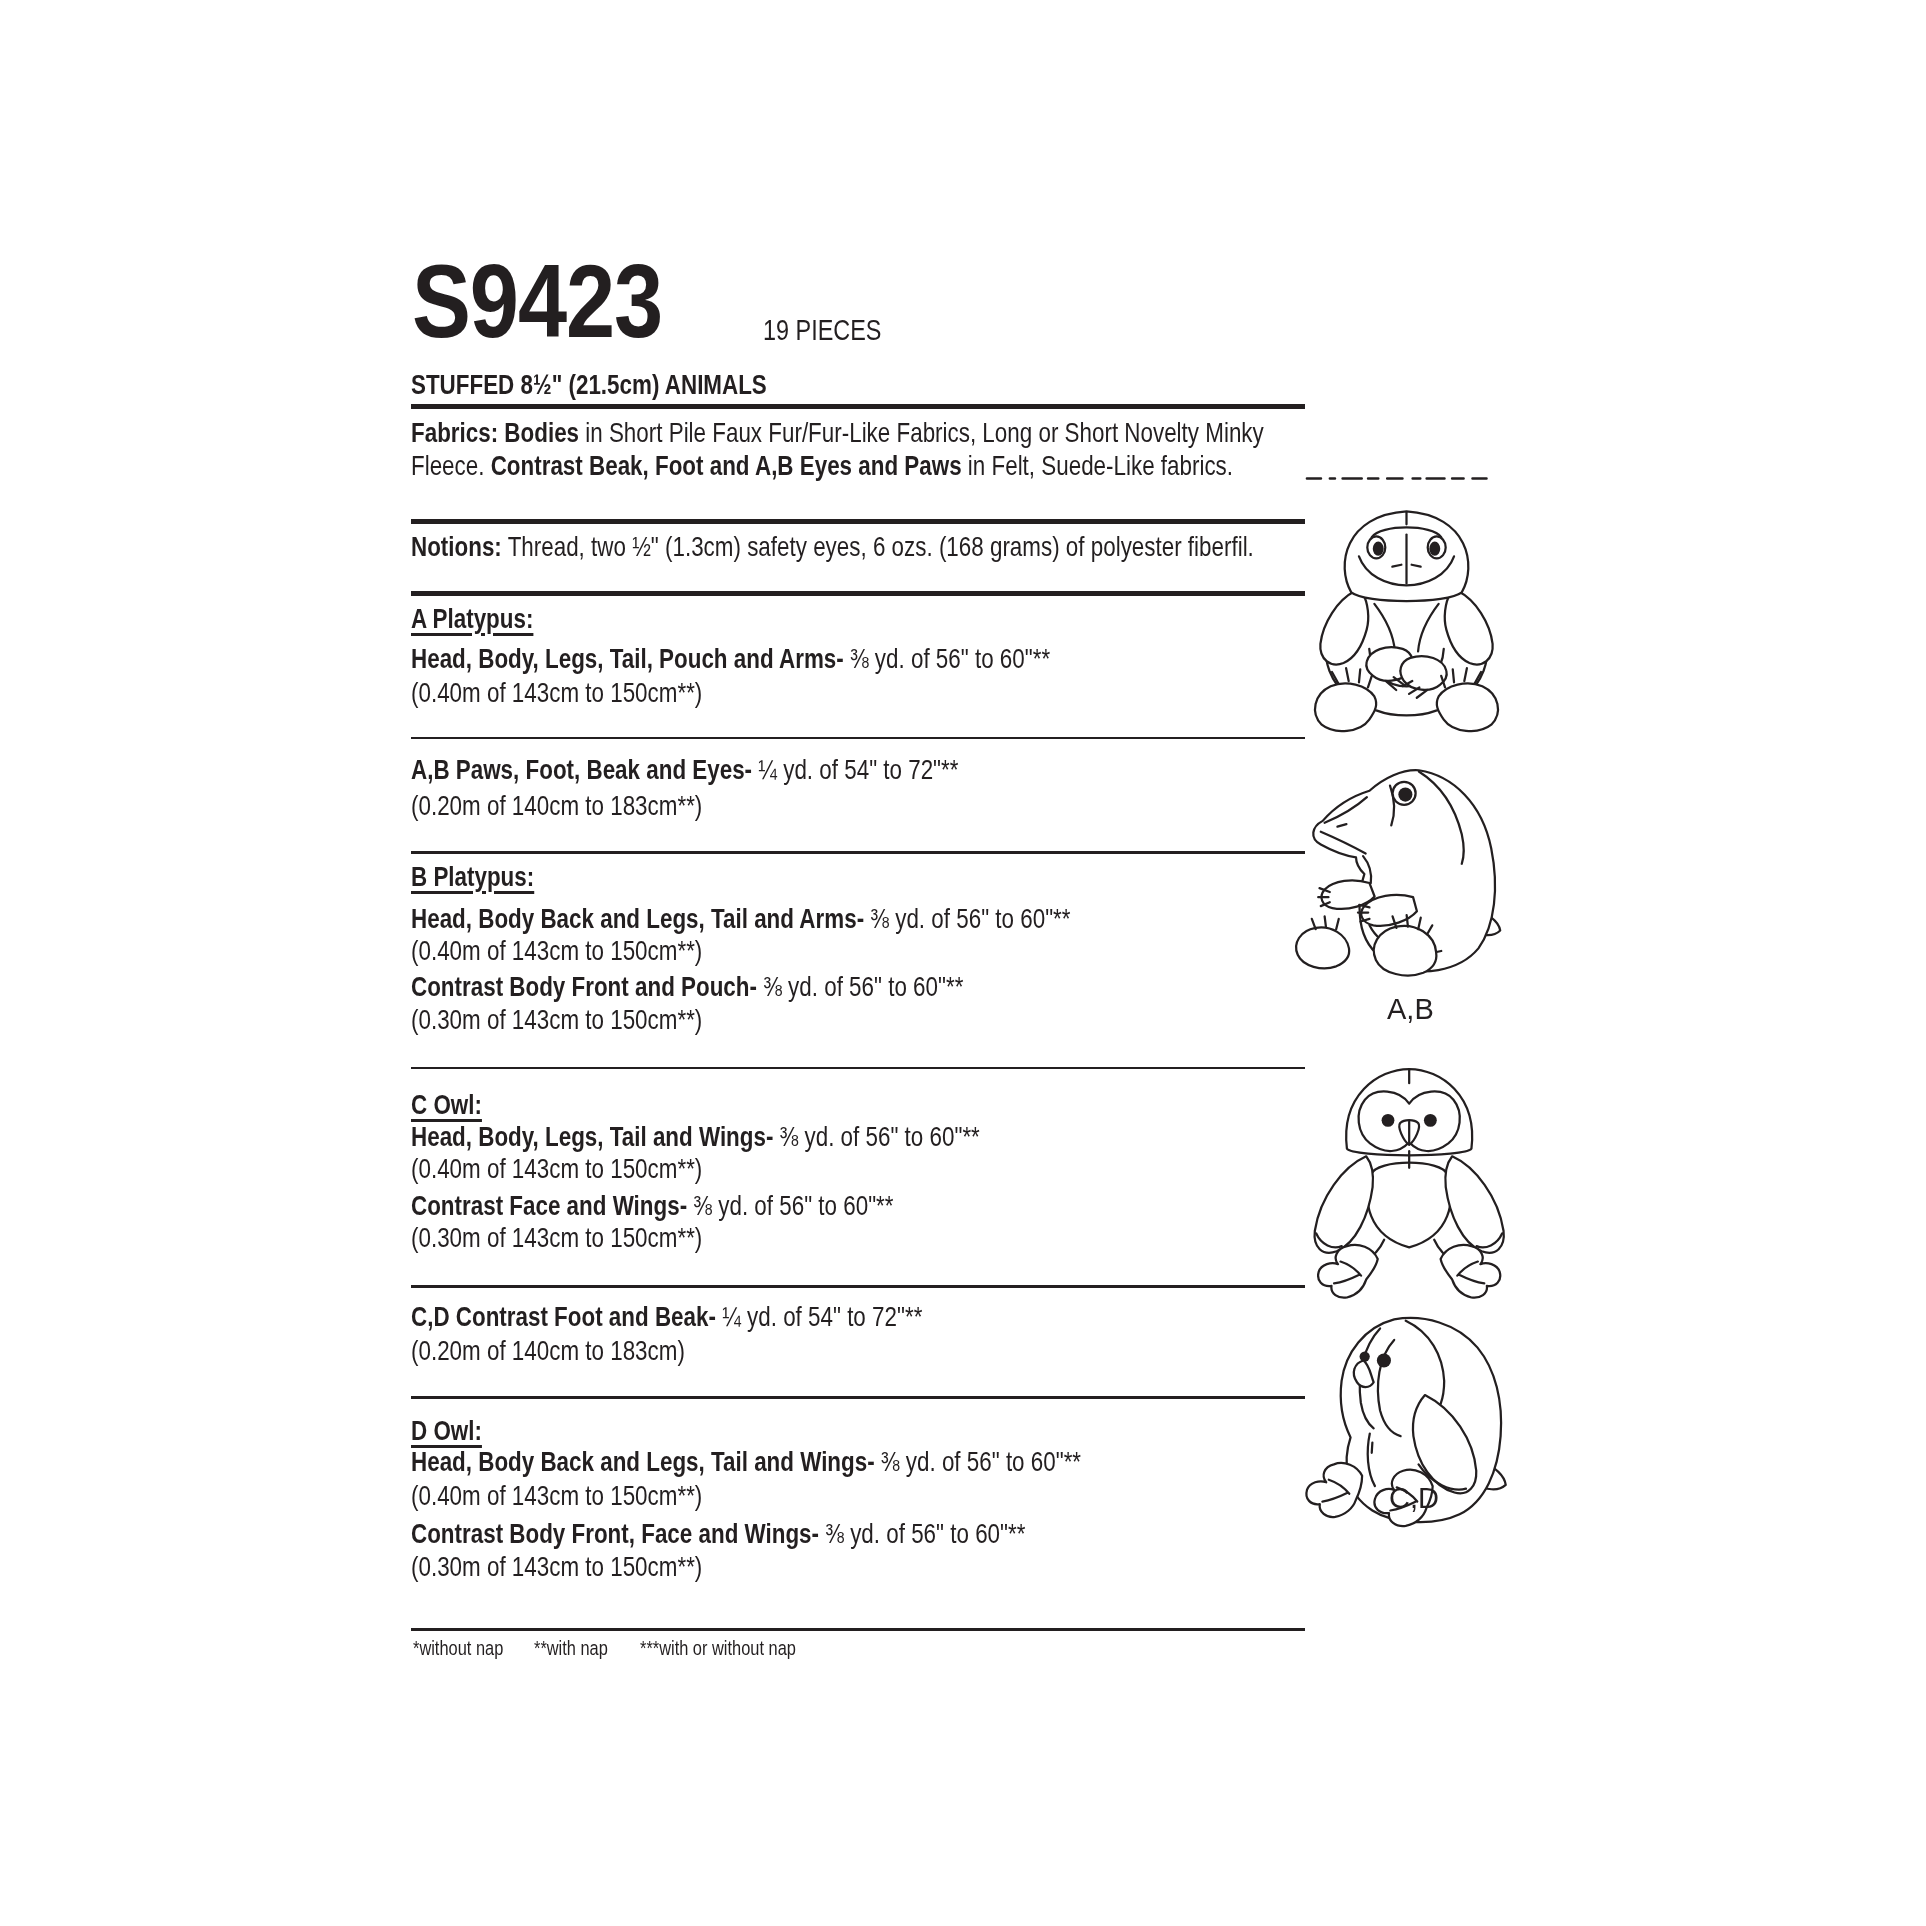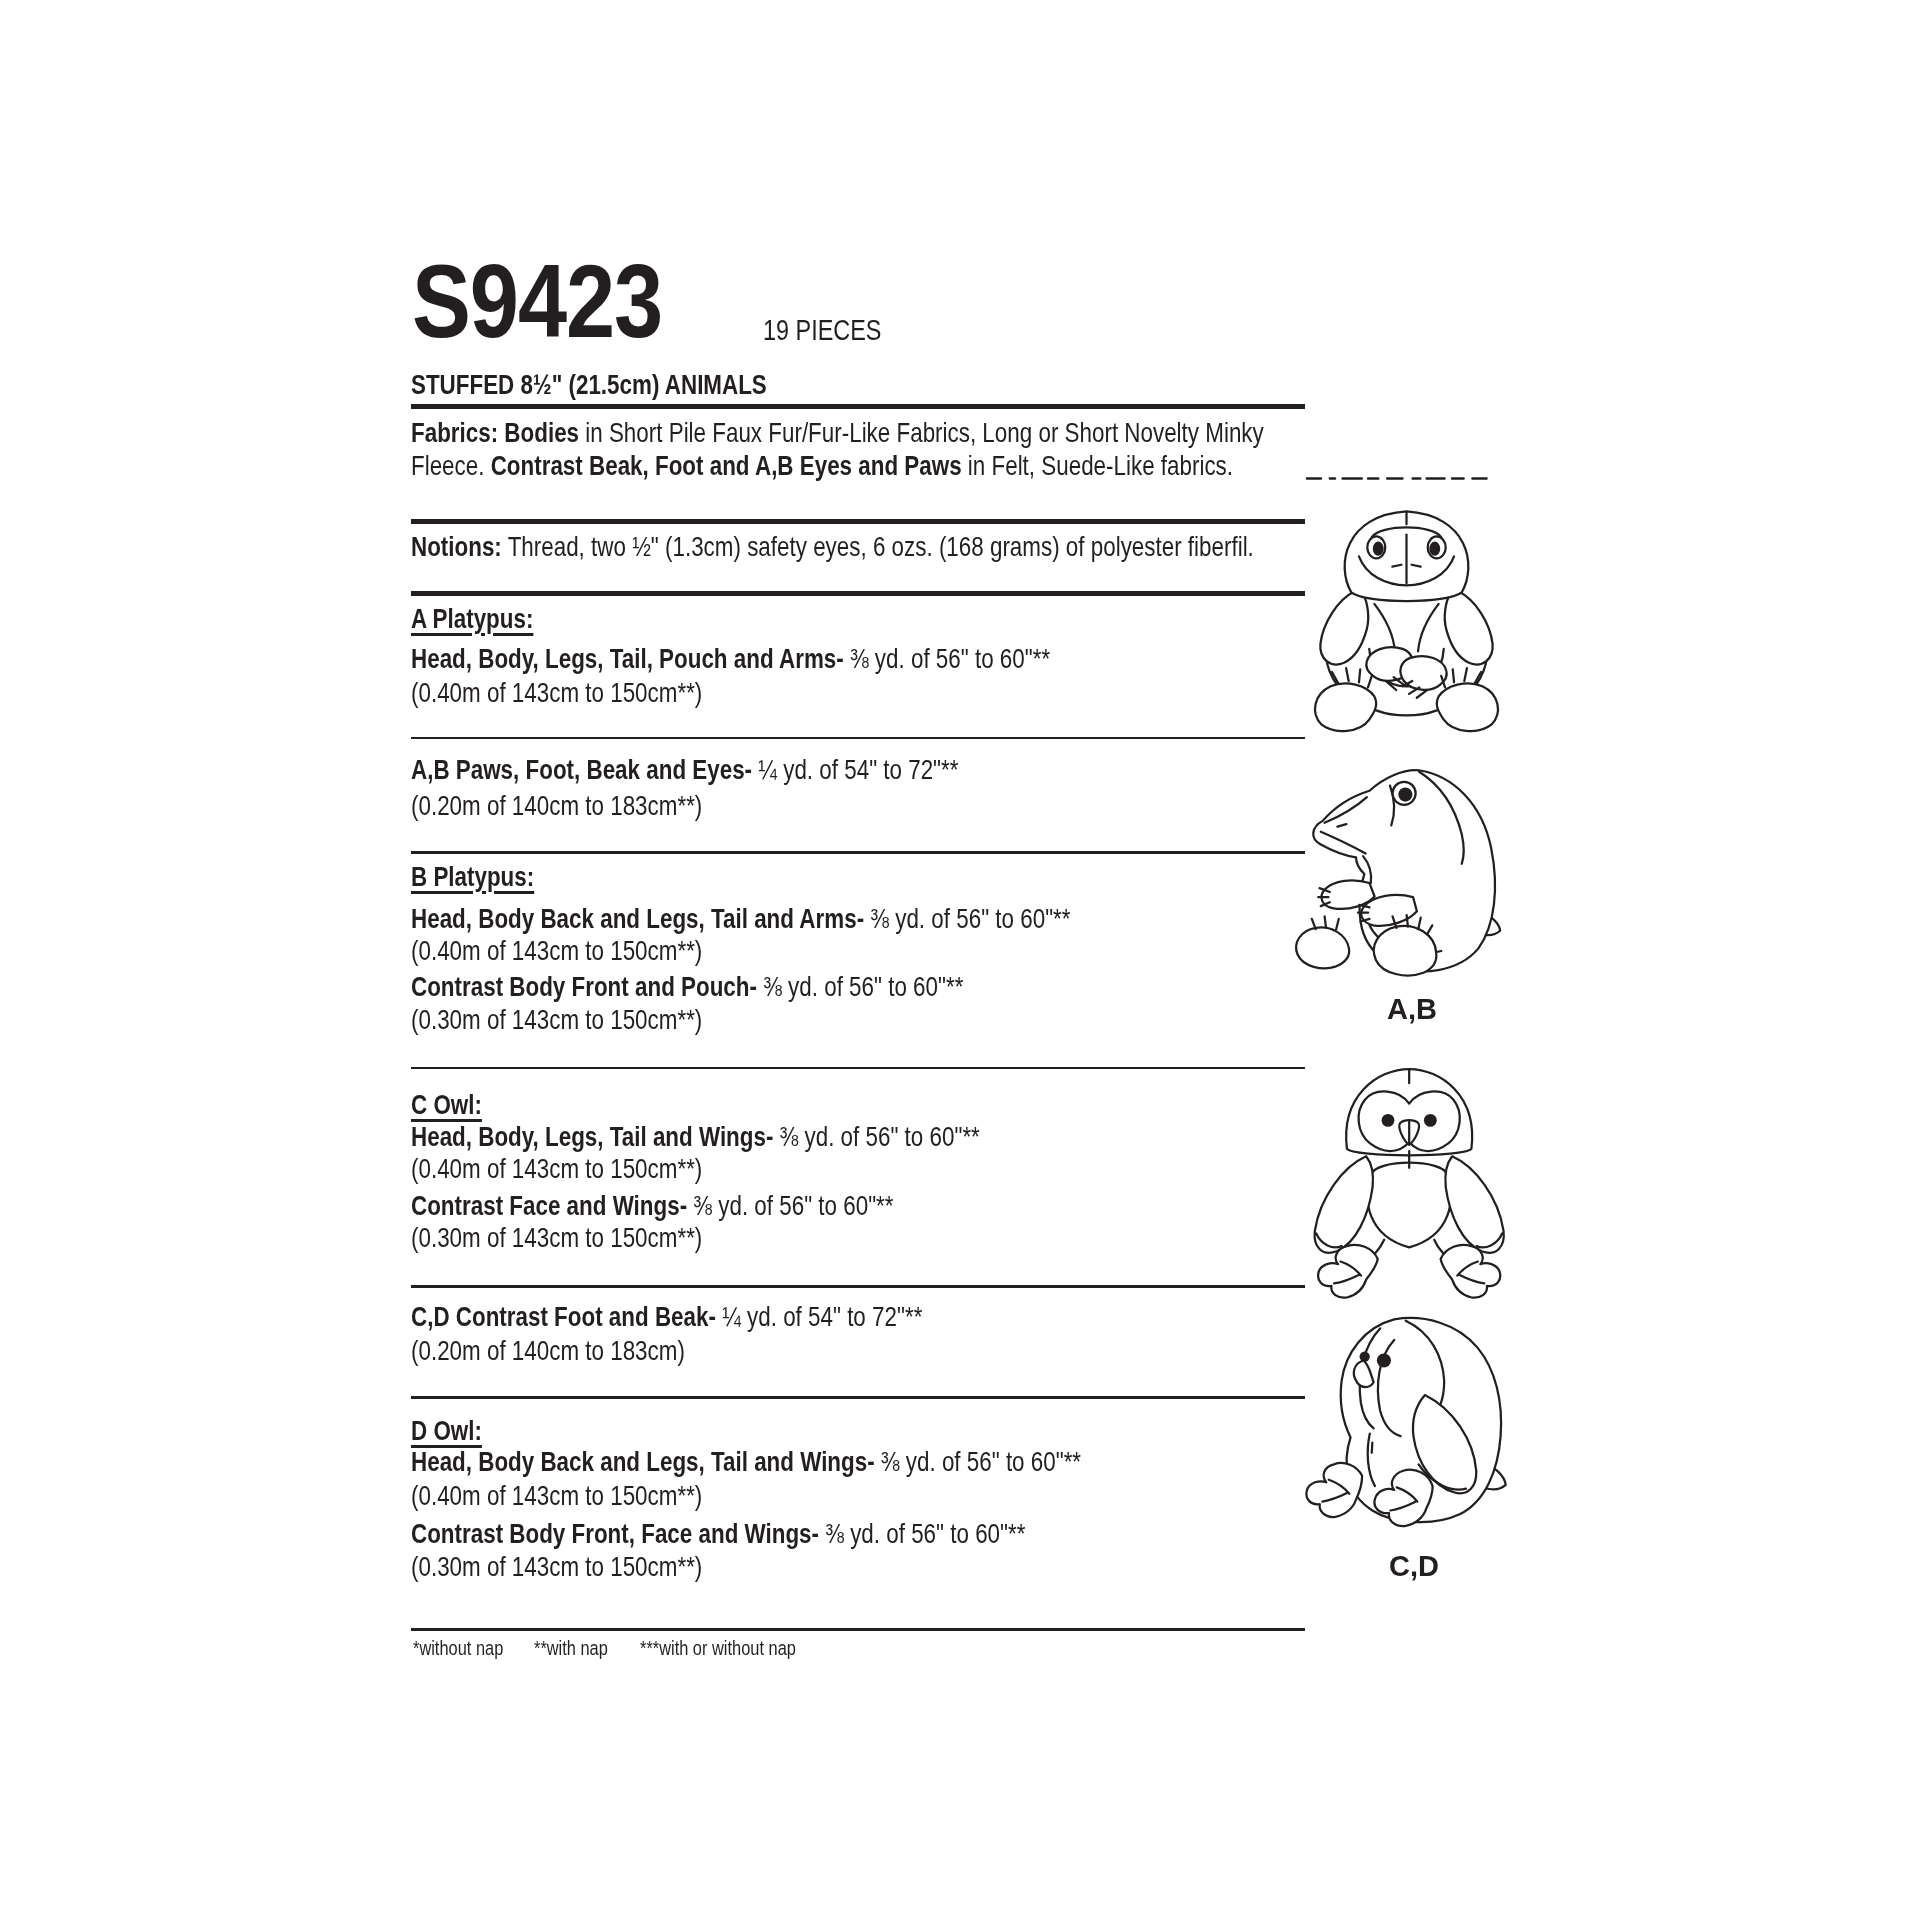--- a/index.html
+++ b/index.html
@@ -24,21 +24,21 @@
     position:absolute;font-size:28px;line-height:28px;white-space:nowrap;
     transform:scaleX(.8);transform-origin:0 0;
   }
   .b{font-weight:700;}
   .head{
     font-weight:700;text-decoration:underline;
     text-decoration-thickness:2.6px;text-underline-offset:4.5px;
   }
   .rule{position:absolute;left:411px;width:894px;background:var(--ink,#231f20);}
   .viewlabel{
-    position:absolute;font-weight:700;font-size:29px;line-height:29px;white-space:nowrap;
+    position:absolute;font-weight:400;font-size:29px;line-height:29px;white-space:nowrap;
   }
   .footnote{
     position:absolute;font-size:20.5px;line-height:20.5px;white-space:nowrap;
     transform:scaleX(.8);transform-origin:0 0;
   }
   svg.illo{position:absolute;overflow:visible;}
   .illo path,.illo ellipse,.illo line{
     stroke:var(--ink,#231f20);stroke-width:3.5;fill:#ffffff;
     stroke-linecap:round;stroke-linejoin:round;
   }
@@ -191,16 +191,16 @@
     <path class="nf" d="M112,186 C106,214 108,246 120,268"></path>
     <path class="nf" d="M116,200 L115,216"></path>
     <path d="M198,126 C242,148 274,196 278,244 C279,268 266,284 244,278 C210,268 186,232 180,190 C177,164 184,142 198,126 Z"></path>
     <path class="nf" d="M188,234 C208,264 240,278 262,272"></path>
     <path d="M100,252 C92,236 72,228 56,234 C40,238 36,252 44,262 C34,258 18,262 14,274 C10,288 20,298 34,296 C32,308 44,318 58,316 C74,313 86,302 90,290 C96,278 100,264 100,252 Z"></path>
     <path class="nf" d="M48,258 C60,262 72,270 80,280 M38,292 C52,290 66,284 78,278"></path>
     <path d="M210,268 C204,248 182,238 164,244 C148,249 142,264 150,274 C140,270 124,274 120,288 C116,302 128,312 142,310 C140,322 152,332 168,330 C184,327 196,316 200,303 C206,291 210,279 210,268 Z"></path>
     <path class="nf" d="M154,270 C166,274 178,282 186,292 M144,306 C158,304 172,298 184,292"></path>
   </svg>
 
-  <div class="viewlabel" style="left:1389px;top:1552px">C,D</div>
+  <div class="viewlabel" style="left:1389px;top:1484px">C,D</div>
 
 </div>
 
 
 </body></html>

